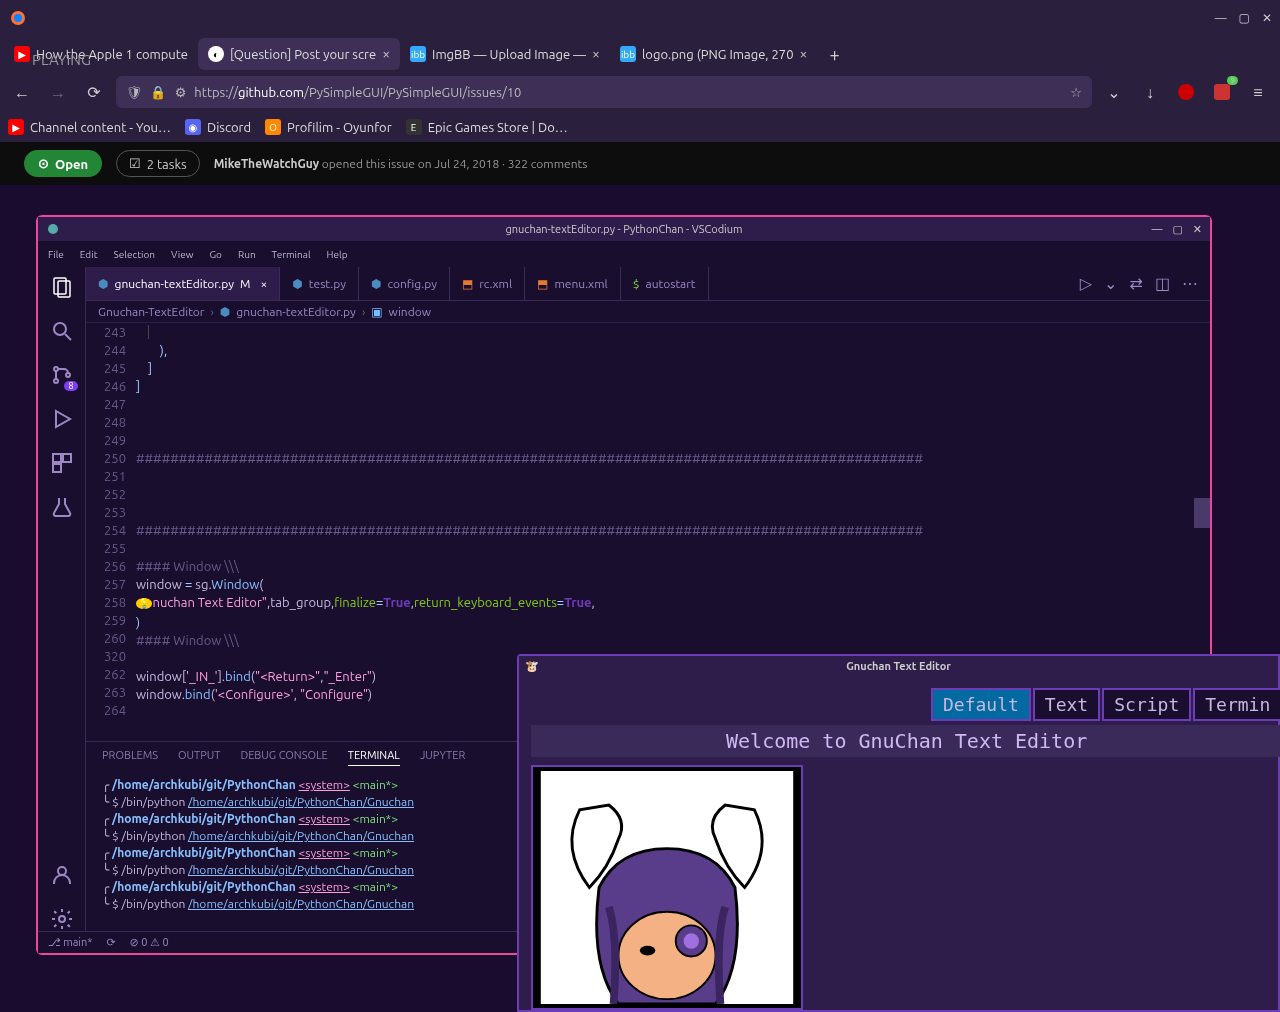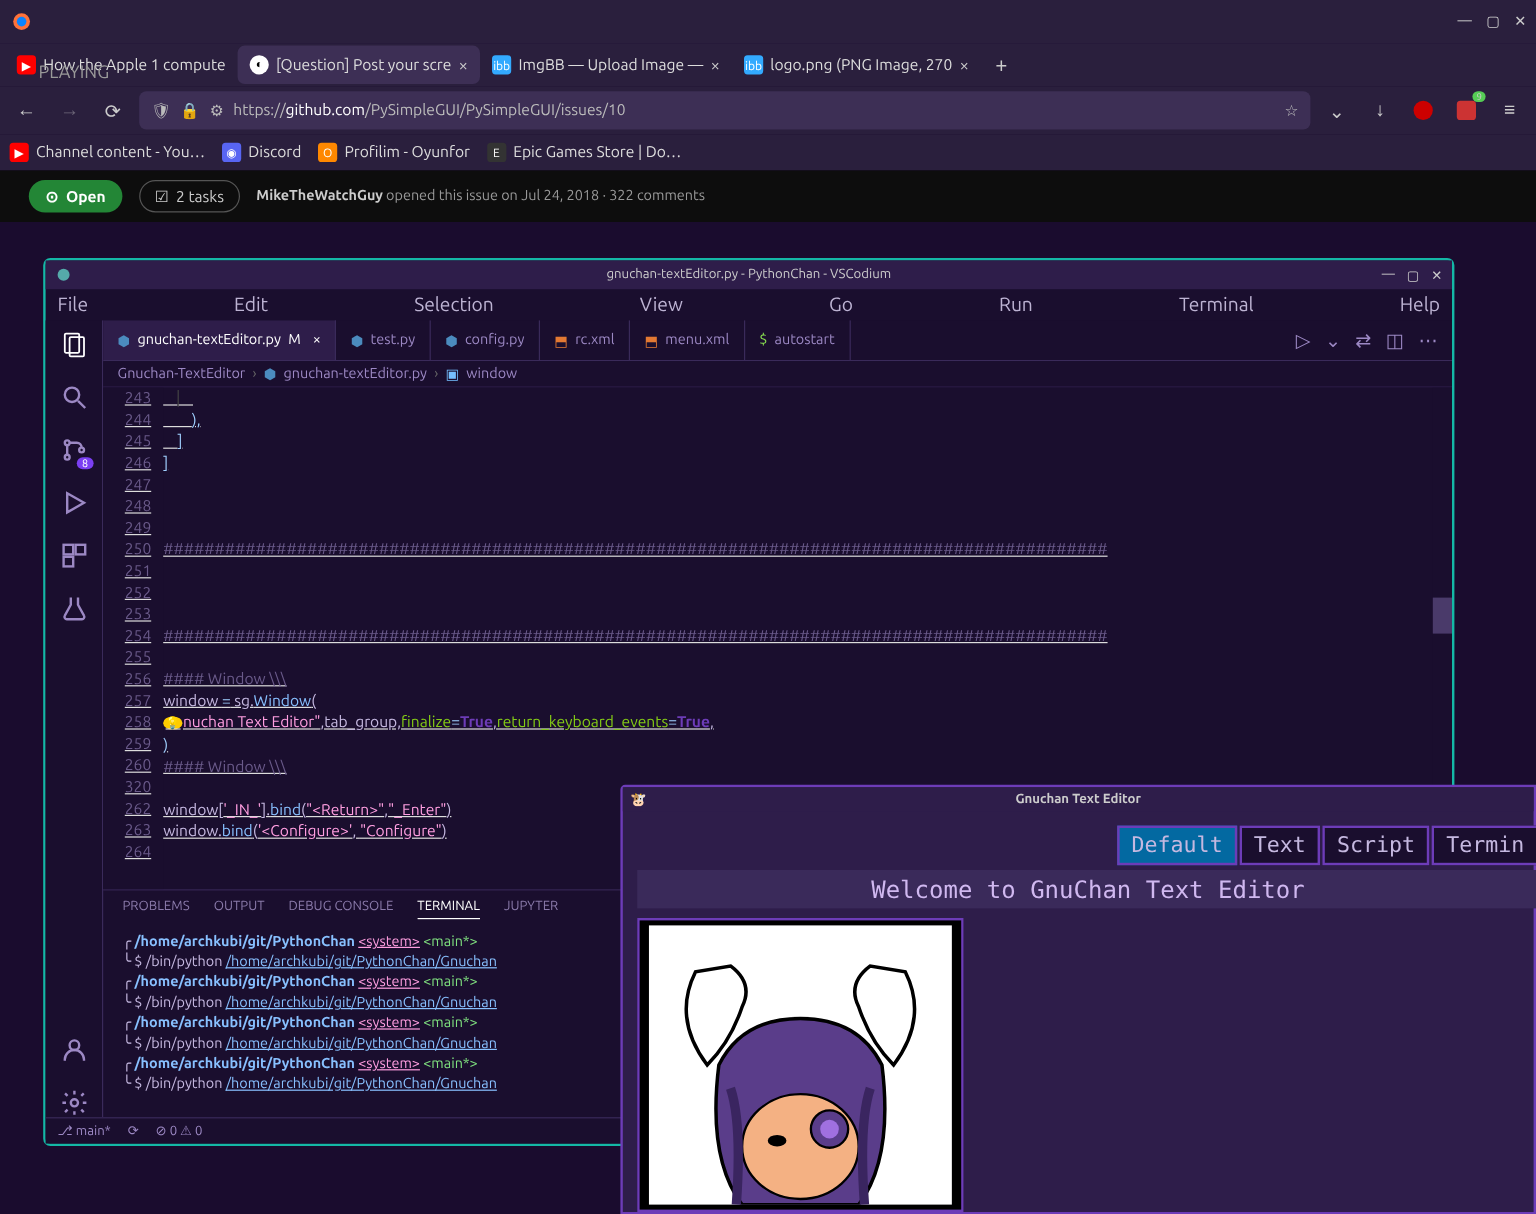--- a/index.html
+++ b/index.html
@@ -29,42 +29,42 @@
 .gh-strip { background: #0d0d0d; display: flex; align-items: center; padding: 8px 24px; gap: 14px; }
 .gh-open { background: #238636; color: #fff; padding: 6px 14px; border-radius: 20px; font-weight: 600; font-size: 13px; display: flex; align-items: center; gap: 6px; }
 .gh-tasks { border: 1px solid #555; border-radius: 20px; padding: 5px 12px; color: #ccc; font-size: 13px; display: flex; align-items: center; gap: 6px; }
 .gh-title-block { color: #ccc; font-size: 13px; }
 .gh-title-block .t { font-weight: 600; color: #fff; font-size: 14px; }
 .gh-title-block .num { color: #888; }
 .gh-title-block .meta { font-size: 12px; color: #999; }
 .gh-title-block .author { font-weight: 600; color: #ccc; }
 
 
-.vscode { position: absolute; left: 36px; top: 215px; width: 1176px; height: 740px; background: #1a0e2e; border: 2px solid #14b8a6; border-radius: 6px; display: flex; flex-direction: column; }
+.vscode { position: absolute; left: 36px; top: 215px; width: 1176px; height: 740px; background: #1a0e2e; border: 2px solid #ec4899; border-radius: 6px; display: flex; flex-direction: column; }
 .vscode-titlebar { height: 24px; background: #2e1d4a; display: flex; align-items: center; justify-content: center; position: relative; font-size: 11px; color: #ccc; }
 .vscode-titlebar .dot { position: absolute; left: 10px; width: 10px; height: 10px; border-radius: 50%; background: #5aa; }
 .vscode-titlebar .win-controls { position: absolute; right: 8px; display: flex; gap: 10px; color: #ccc; font-size: 11px; }
-.vscode-menu { height: 26px; display: flex; align-items: center; gap: 16px; padding: 0 10px; font-size: 16px; color: #bdb3d3; justify-content: space-between; }
+.vscode-menu { height: 26px; display: flex; align-items: center; gap: 16px; padding: 0 10px; font-size: 10px; color: #bdb3d3; }
 .vscode-menu span { cursor: pointer; }
 .vscode-body { flex: 1; display: flex; min-height: 0; }
 .activity-bar { width: 48px; background: #1a0e2e; display: flex; flex-direction: column; align-items: center; padding-top: 8px; gap: 20px; border-right: 1px solid #3a2a5a; }
 .activity-bar .ab-icon { width: 24px; height: 24px; color: #9c88c4; cursor: pointer; position: relative; }
 .activity-bar .ab-icon.active { color: #fff; }
 .activity-bar .badge { position: absolute; bottom: -4px; right: -4px; background: #7b3ff2; color: #fff; font-size: 9px; border-radius: 8px; padding: 0 4px; }
 .activity-bar .spacer { flex: 1; }
 .main-area { flex: 1; display: flex; flex-direction: column; min-width: 0; }
 .editor-tabs { height: 34px; background: #1a0e2e; display: flex; align-items: stretch; border-bottom: 1px solid #3a2a5a; }
 .ed-tab { display: flex; align-items: center; gap: 6px; padding: 0 12px; font-size: 12px; color: #9c88c4; border-right: 1px solid #3a2a5a; cursor: pointer; white-space: nowrap; }
 .ed-tab.active { background: #2e1d4a; color: #fff; }
 .ed-tab .mod { color: #fff; }
 .ed-tab .close { margin-left: 4px; }
 .ed-actions { margin-left: auto; display: flex; align-items: center; gap: 12px; padding: 0 12px; color: #9c88c4; }
 .breadcrumb { height: 22px; display: flex; align-items: center; gap: 6px; padding: 0 12px; font-size: 12px; color: #9c88c4; background: #1a0e2e; border-bottom: 1px solid #2e1d4a; }
 .breadcrumb .sep { color: #666; }
-.editor { flex: 1; display: flex; font-family: "Consolas", "Monaco", monospace; font-size: 13px; line-height: 18px; overflow: hidden; background: #1a0e2e; position: relative; text-decoration: underline; }
+.editor { flex: 1; display: flex; font-family: "Consolas", "Monaco", monospace; font-size: 13px; line-height: 18px; overflow: hidden; background: #1a0e2e; position: relative; }
 .gutter { width: 50px; text-align: right; color: #6a5a8a; padding: 0 10px 0 0; user-select: none; background: #1a0e2e; }
 .gutter .mod-line { border-left: 2px solid #6d3cb8; margin-left: -2px; }
 .code-lines { flex: 1; color: #c5b8e0; white-space: pre; }
 .code-lines .hl { background: #5a3090; display: block; }
 .kw { color: #84cc16; } .str { color: #ff9ee0; } .cm { color: #6a5a8a; } .op { color: #a0d0ff; } .tr { color: #6d3cb8; font-weight: bold; } .fn { color: #88c0ff; } .bulb { background: #ffcc00; color: #000; border-radius: 50%; padding: 0 2px; font-size: 10px; }
 .minimap { position: absolute; right: 0; top: 0; width: 16px; height: 100%; background: #1a0e2e; }
 .minimap .thumb { position: absolute; right: 0; top: 175px; width: 16px; height: 30px; background: #4a3a6a; }
 
 .panel { height: 190px; border-top: 1px solid #3a2a5a; display: flex; flex-direction: column; }
 .panel-tabs { height: 30px; display: flex; align-items: center; gap: 20px; padding: 0 16px; font-size: 11px; color: #8a7aaa; }

